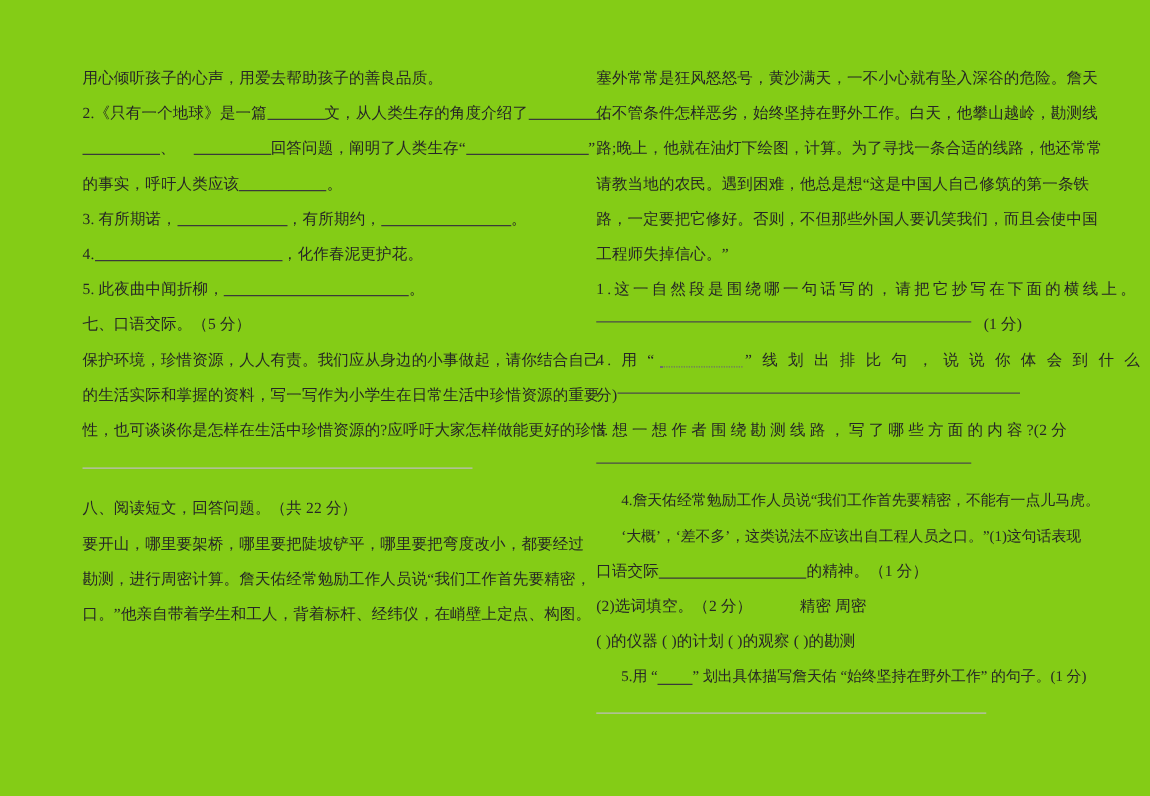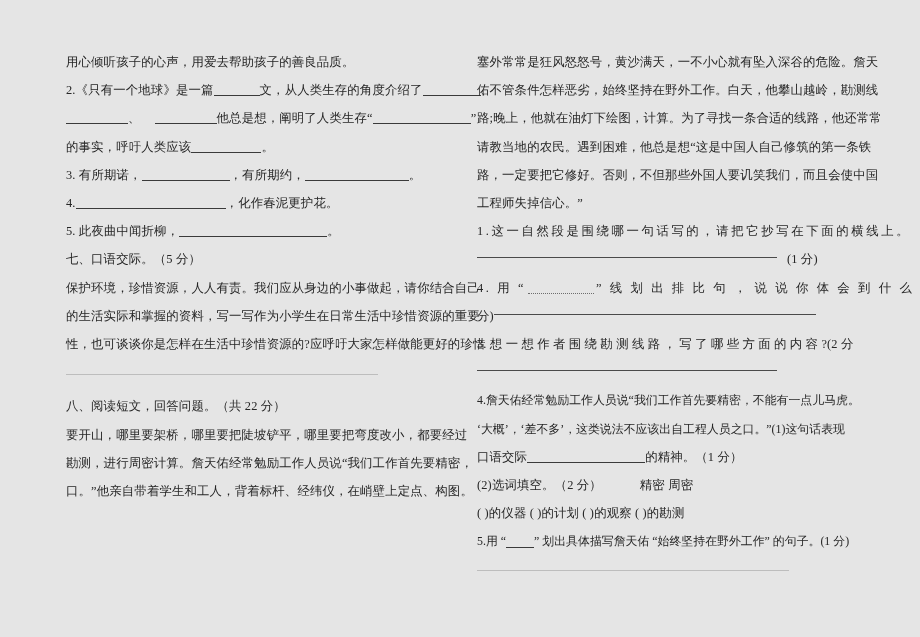--- a/index.html
+++ b/index.html
@@ -11,40 +11,40 @@
     width: 920px;
     height: 637px;
     font-family: "Liberation Serif", "DejaVu Serif", serif;
     color: #1a1a1a;
     overflow: hidden;
   }
   .page {
     position: relative;
     width: 920px;
     height: 637px;
-    background: #e5e5e5;
+    background: #84cc16;
   }
   .col {
     position: absolute;
     top: 48px;
     width: 385px;
   }
   .col-left  { left: 66px; }
   .col-right { left: 477px; }
 
   
   .ln {
     font-size: 12.4px;
     line-height: 28.2px;
     letter-spacing: 0.15px;
     white-space: nowrap;
     color: #262626;
   }
   .ln.wide  { letter-spacing: 2.6px; }
-  .ln.tight { letter-spacing: 0px; }
+  .ln.tight { letter-spacing: 0px; margin-left: 20px; }
   .ln.sm    { font-size: 11.9px; }
 
   .blk { margin: 0; padding: 0; }
 
   
   .u {
     display: inline-block;
     border-bottom: 1px solid #3a3a3a;
     vertical-align: -2px;
     height: 12px;
@@ -72,21 +72,21 @@
 
   <div class="col col-left">
 
     <div class="ln">用心倾听孩子的心声，用爱去帮助孩子的善良品质。</div>
 
     <div class="blk">
       <div class="ln">
         <span>2.《只有一个地球》是一篇</span><span class="u" style="width:46px"></span><span>文，从人类生存的角度介绍了</span><span class="u" style="width:58px"></span><span>、</span>
       </div>
       <div class="ln">
-        <span class="u" style="width:62px"></span><span>、</span><span style="display:inline-block;width:14px"></span><span class="u" style="width:62px"></span><span>他总是想，阐明了人类生存“</span><span class="u" style="width:98px"></span><span>”</span>
+        <span class="u" style="width:62px"></span><span>、</span><span style="display:inline-block;width:14px"></span><span class="u" style="width:62px"></span><span>回答问题，阐明了人类生存“</span><span class="u" style="width:98px"></span><span>”</span>
       </div>
       <div class="ln">
         <span>的事实，呼吁人类应该</span><span class="u" style="width:70px"></span><span>。</span>
       </div>
     </div>
 
     <div class="ln">
       <span>3. 有所期诺，</span><span class="u" style="width:88px"></span><span>，有所期约，</span><span class="u" style="width:104px"></span><span>。</span>
     </div>
 

